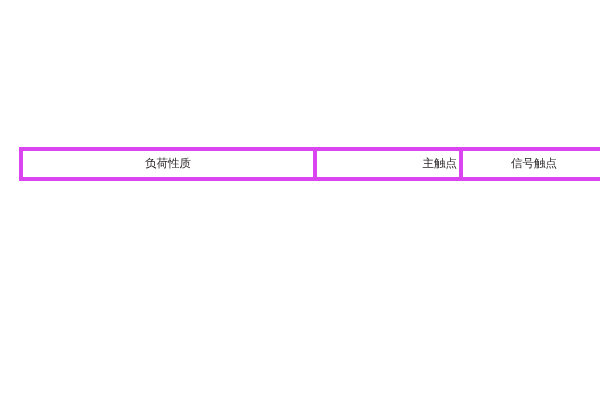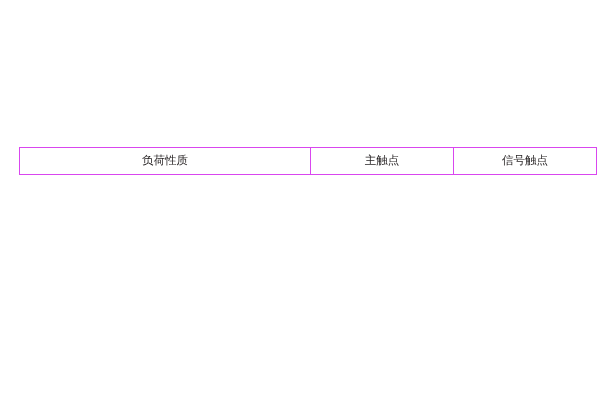--- a/index.html
+++ b/index.html
@@ -24,34 +24,34 @@
     top: 147px;
     width: 562px;
   }
   table.spec {
     border-collapse: collapse;
     width: 562px;
     table-layout: fixed;
     background: #ffffff;
   }
   table.spec td {
-    border: 1px solid #d946ef;
+    border: 4px solid #d946ef;
     height: 26px;
     padding: 0 2px;
     text-align: center;
     vertical-align: middle;
     font-size: 11.5px;
     color: #231f20;
     line-height: 1.15;
     font-family: "Liberation Sans", sans-serif;
     white-space: nowrap;
     overflow: hidden;
   }
   table.spec td.col-a { width: 286px; }
-  table.spec td.col-b { width: 138px; }
+  table.spec td.col-b { width: 138px; text-align: right; }
   table.spec td.col-c { width: 138px; }
   table.spec tr.head td {
     font-size: 11.5px;
   }
 </style>
 </head>
 <body>
 
 <div class="page">
   <div class="table-wrap">

